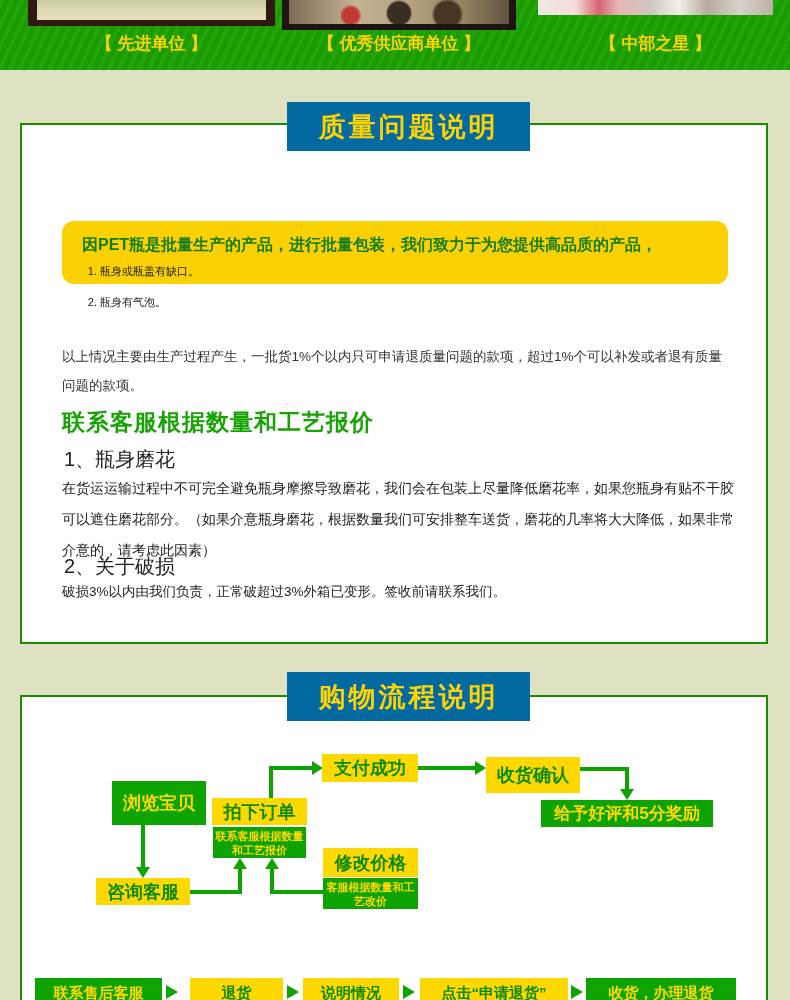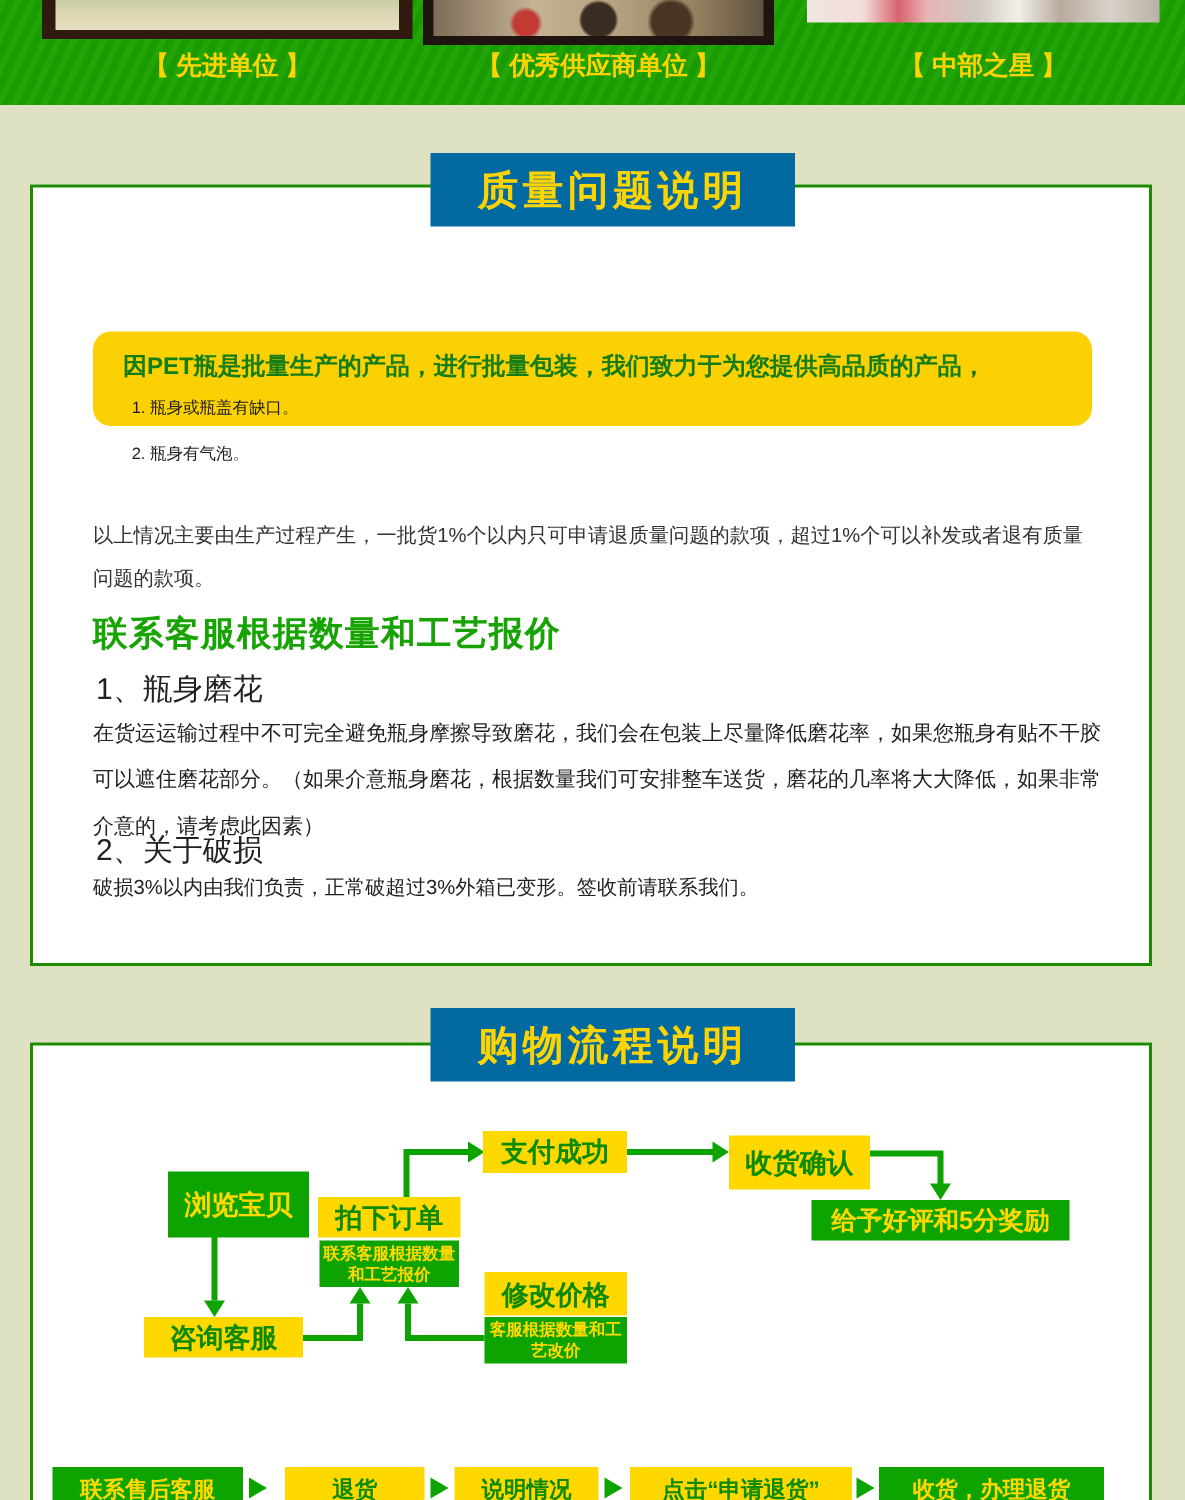--- a/index.html
+++ b/index.html
@@ -87,21 +87,21 @@
   
   .fnode {
     position:absolute; z-index:2;
     display:flex; align-items:center; justify-content:center;
     font-weight:bold; font-size:18px; text-align:center;
   }
   .fyellow { background:#ffd800; color:#0c8a00; }
   .fgreen  { background:#0da300; color:#ffd800; }
   .fnote   { font-size:11px; line-height:14px; padding:1px 2px; }
   .n-browse  { left:96px;  top:781px; width:94px;  height:44px;margin-left:16px; }
-  .n-consult { left:96px;  top:878px; width:106px;  height:27px; }
+  .n-consult { left:96px;  top:878px; width:94px;  height:27px; }
   .n-order   { left:212px; top:798px; width:95px;  height:27px; }
   .n-ordnote { left:213px; top:827px; width:93px;  height:31px; }
   .n-pay     { left:322px; top:754px; width:96px;  height:28px; }
   .n-modify  { left:323px; top:848px; width:95px;  height:29px; }
   .n-modnote { left:323px; top:878px; width:95px;  height:31px; }
   .n-confirm { left:486px; top:757px; width:94px;  height:36px; }
   .n-praise  { left:541px; top:800px; width:172px; height:27px; font-size:17px; }
   .flow-arrows { position:absolute; left:0; top:740px; width:790px; height:200px; z-index:1; pointer-events:none; }
 
   

